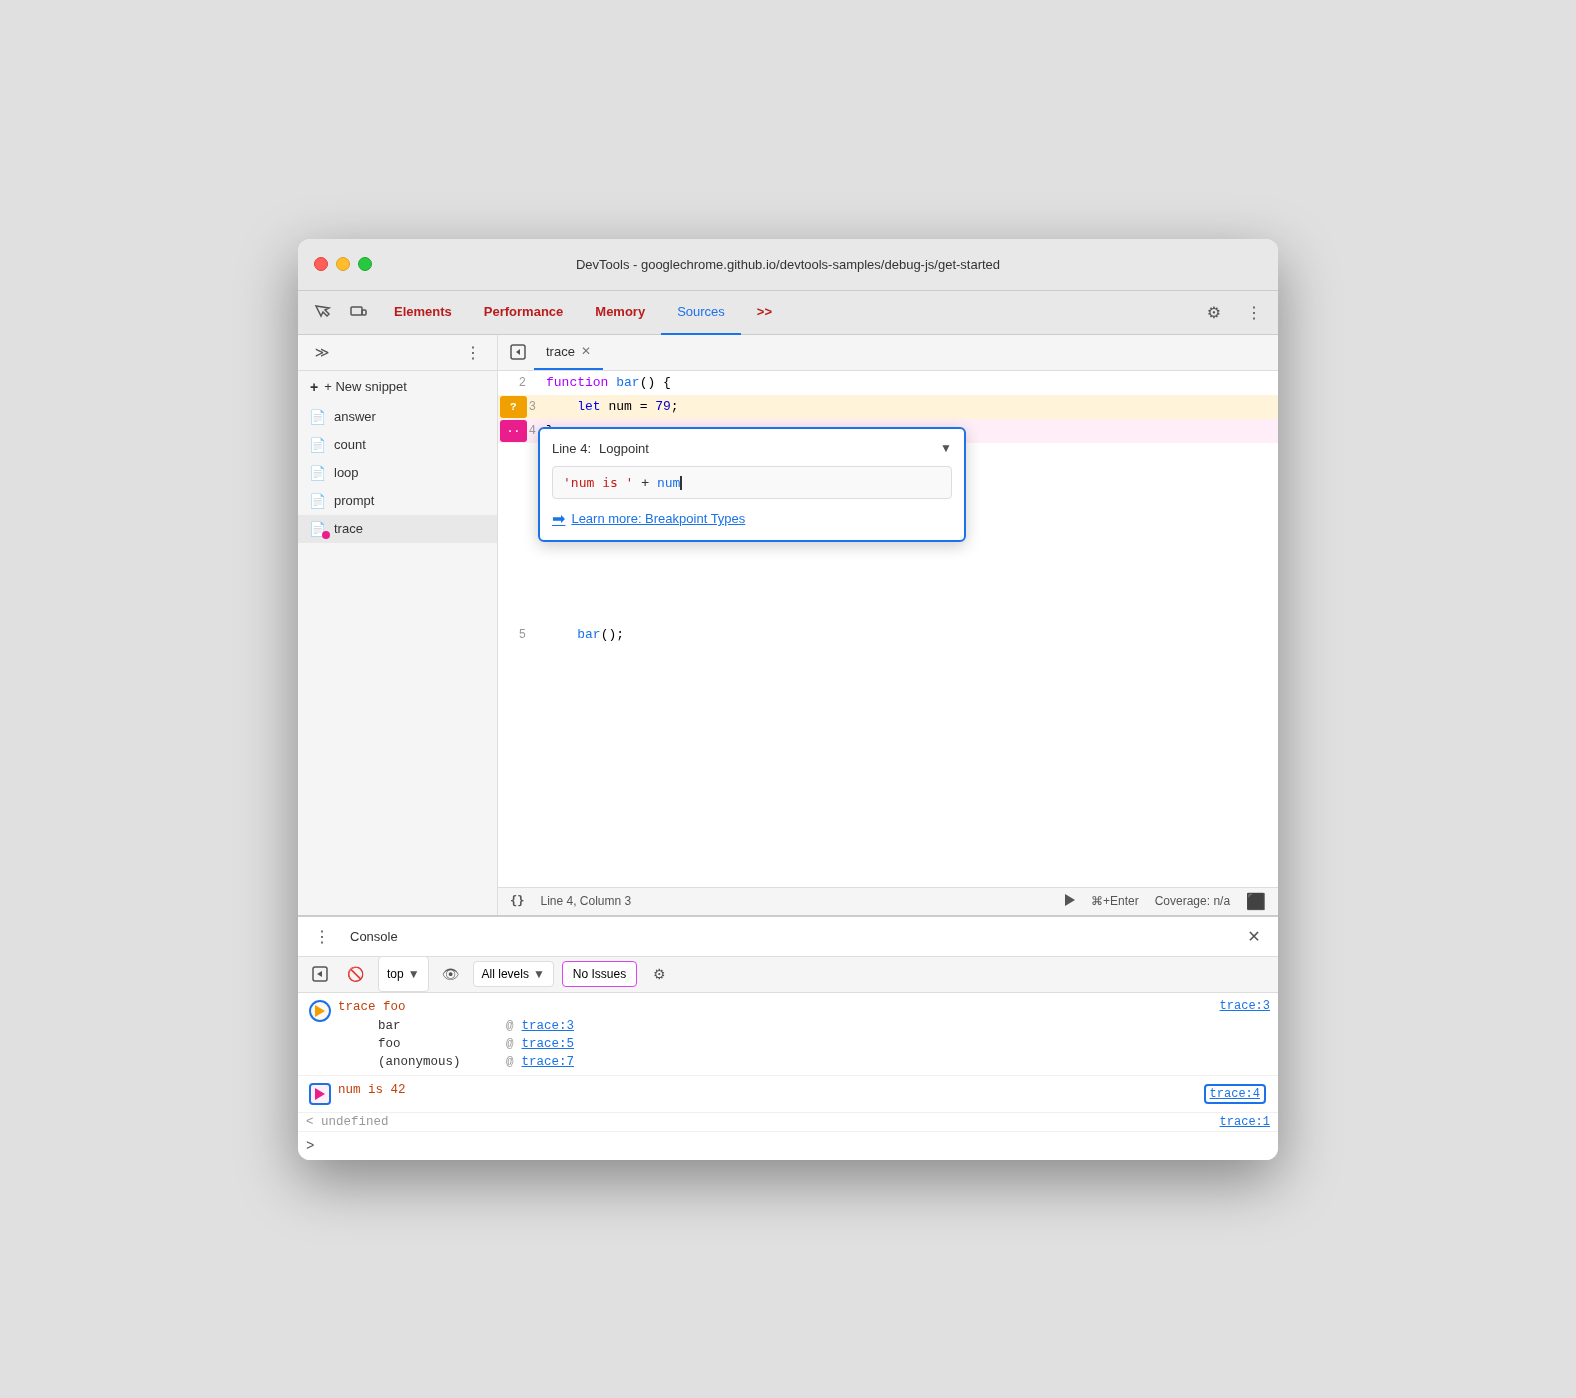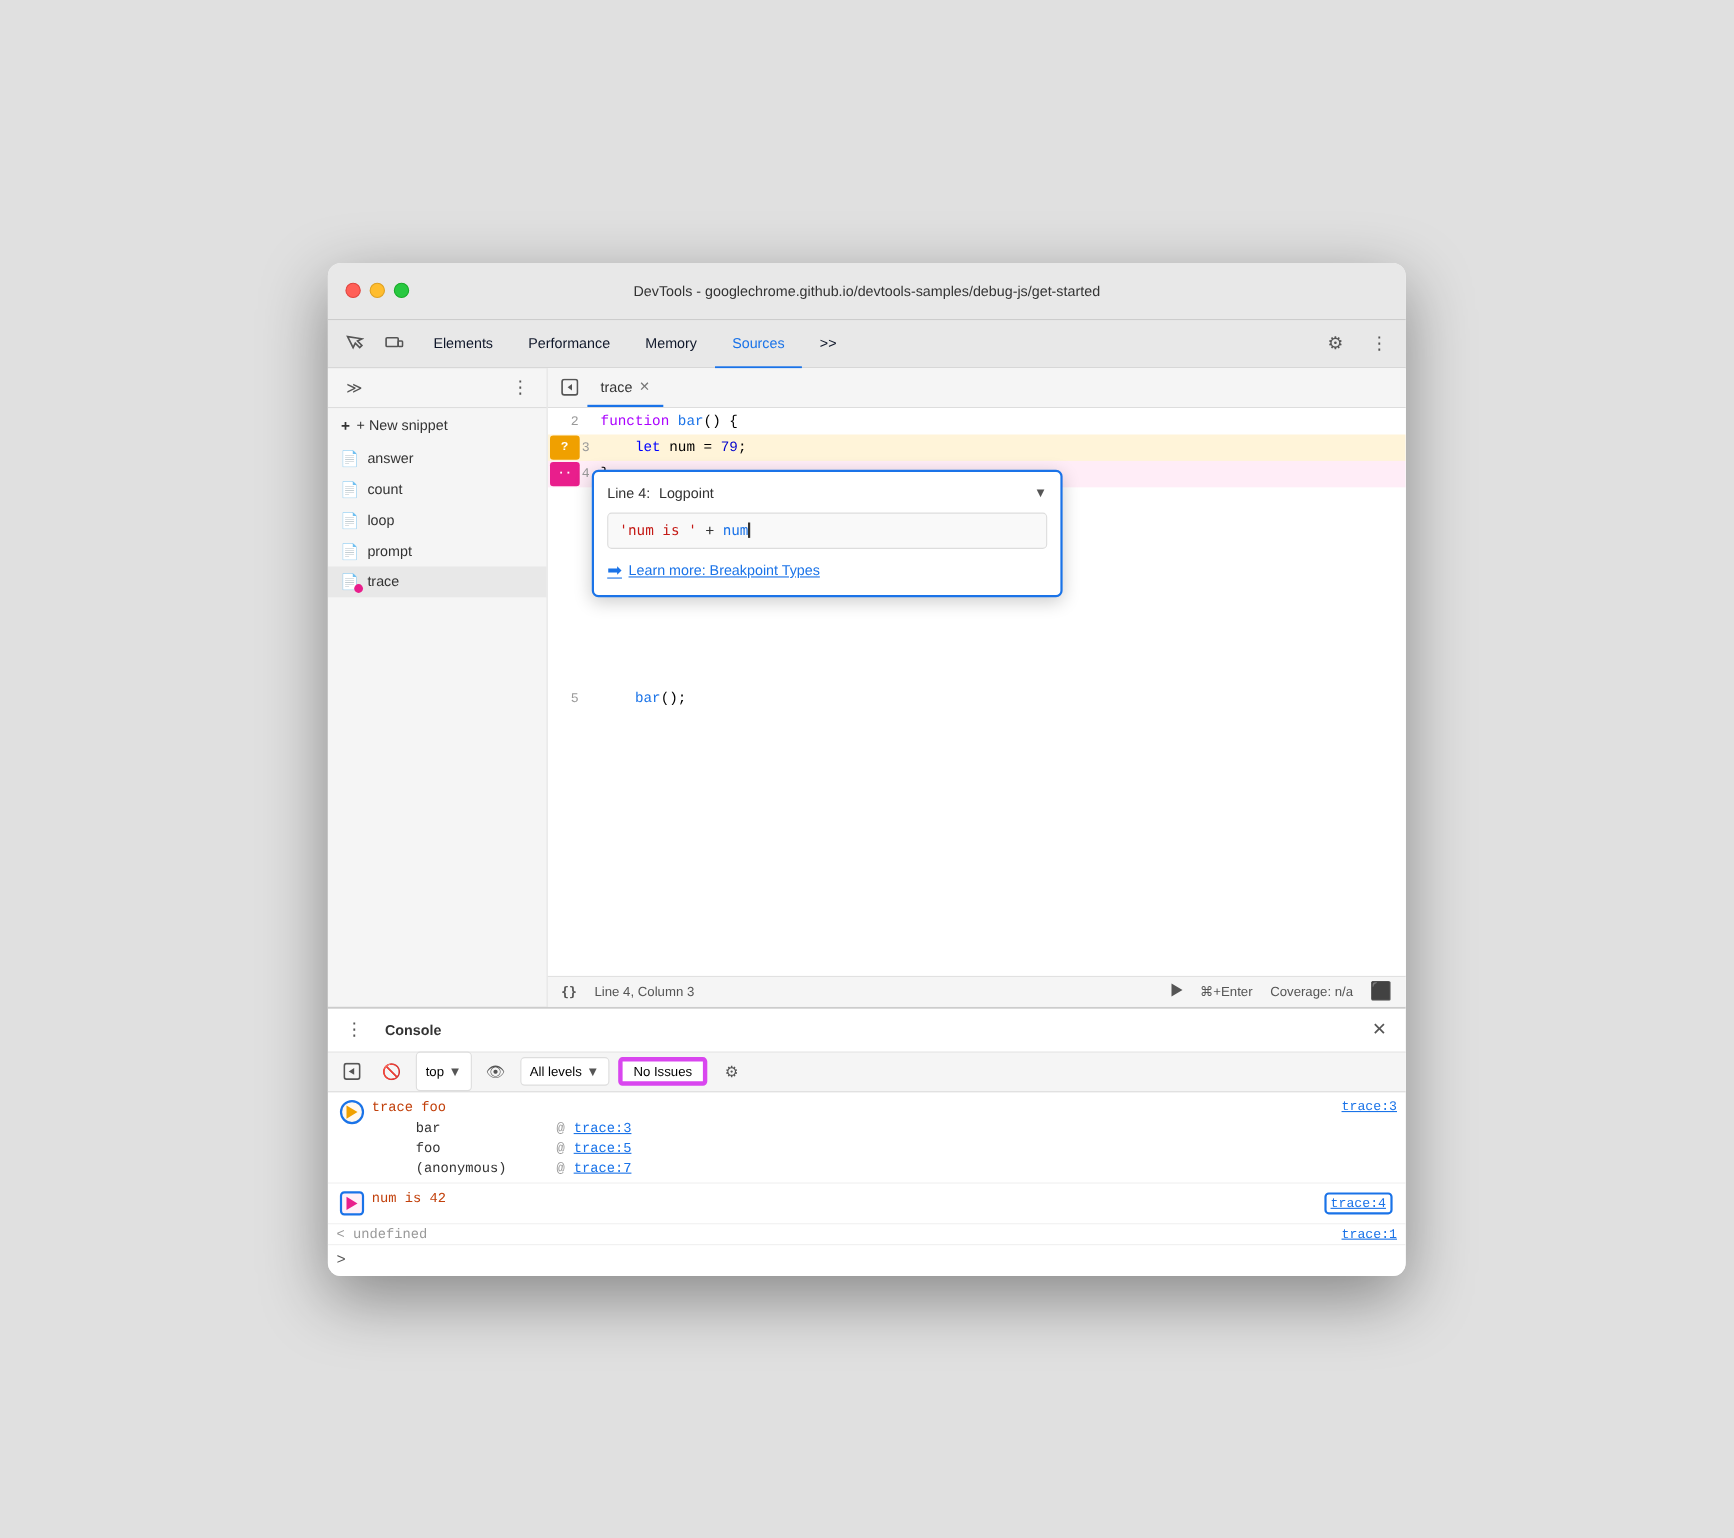--- a/index.html
+++ b/index.html
@@ -69,24 +69,25 @@
       margin-right: 4px;
       cursor: pointer;
       border-radius: 4px;
     }
     .devtools-tab {
       padding: 0 16px;
       height: 44px;
       display: flex;
       align-items: center;
       font-size: 13px;
-      color: #0f172a;
+      color: #b91c1c;
       cursor: pointer;
       border-bottom: 2px solid transparent;
       margin-bottom: -1px;
+      font-weight: bold;
     }
     .devtools-tab.active {
       color: #1a73e8;
       border-bottom: 2px solid #1a73e8;
       font-weight: 500;
     }
     .devtools-tabs-spacer { flex: 1; }
     .devtools-tabs-end {
       display: flex;
       align-items: center;
@@ -325,21 +326,21 @@
       height: 40px;
       display: flex;
       align-items: center;
       padding: 0 8px;
       border-bottom: 1px solid #ddd;
       gap: 8px;
     }
     .console-title {
       font-size: 13px;
       color: #333;
-      font-weight: 700;
+      font-weight: 400;
       margin-left: 4px;
     }
     .console-header-spacer { flex: 1; }
     .console-toolbar {
       height: 36px;
       display: flex;
       align-items: center;
       padding: 0 8px;
       border-bottom: 1px solid #ddd;
       gap: 8px;
@@ -384,24 +385,24 @@
       padding: 2px 8px;
       background: #fff;
       border: 1px solid #ddd;
       border-radius: 4px;
       font-size: 12px;
       cursor: pointer;
       height: 26px;
     }
     .no-issues-btn {
       display: flex;
-      align-items: flex-end;
+      align-items: center;
       padding: 2px 10px;
       background: #fff;
-      border: 4px solid #d946ef;
+      border: 1px solid #d946ef;
       border-radius: 4px;
       font-size: 12px;
       cursor: pointer;
       height: 26px;
     }
     
     .console-content {
       padding: 0;
       font-family: 'Menlo', 'Monaco', 'Courier New', monospace;
       font-size: 12.5px;

